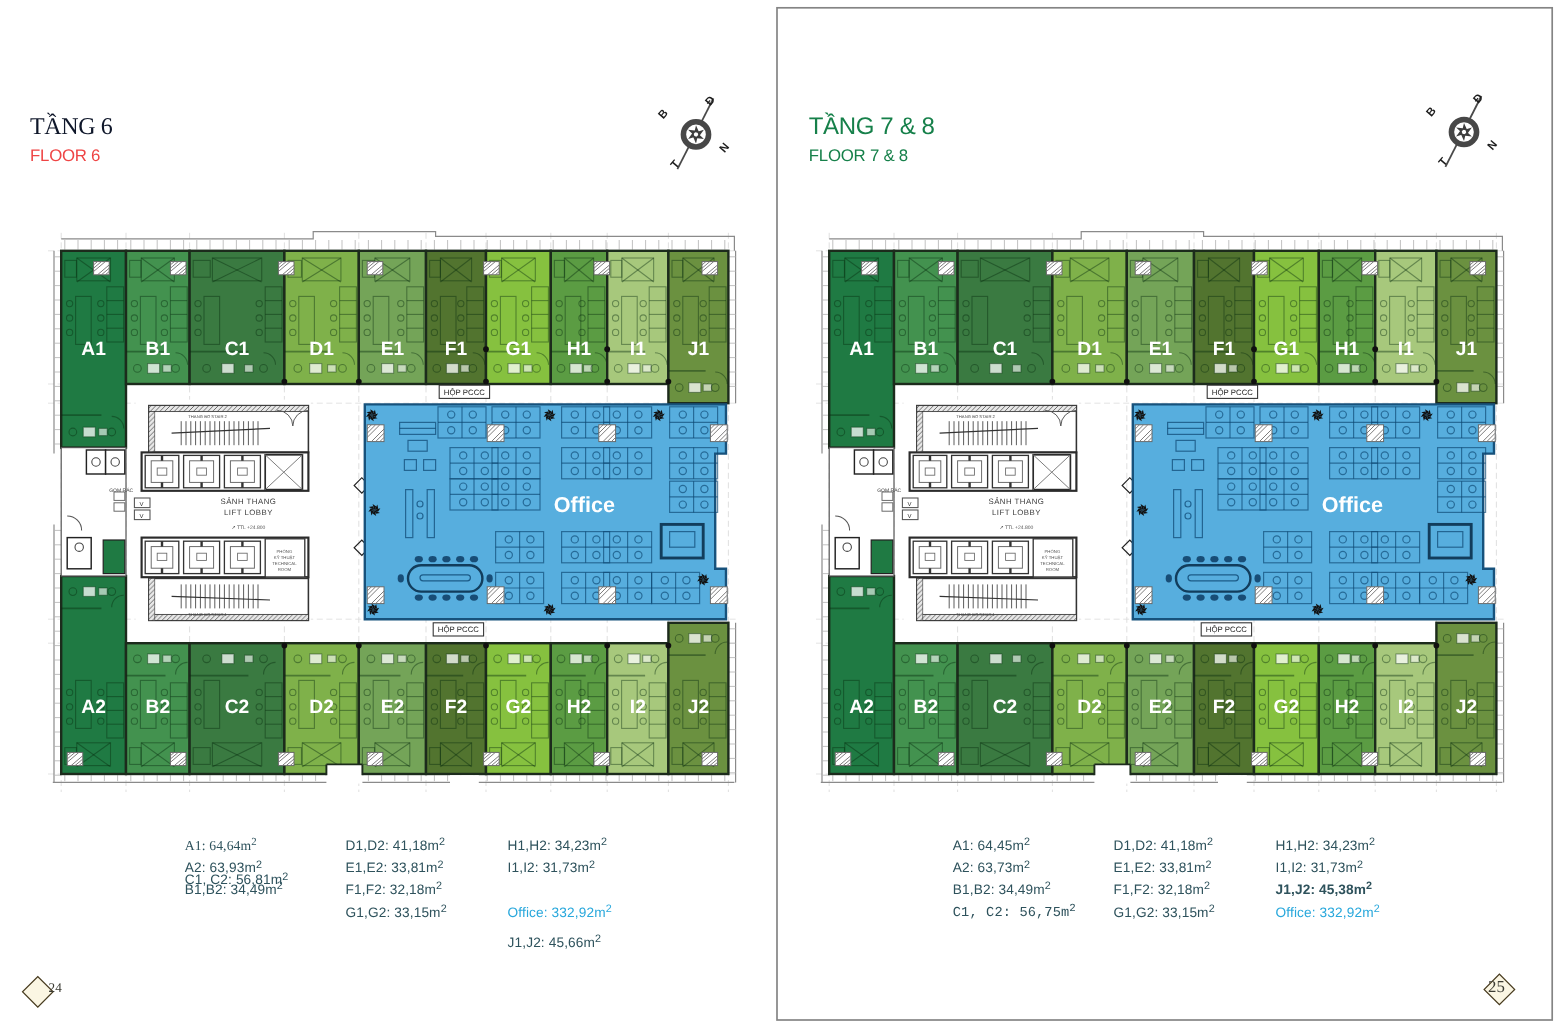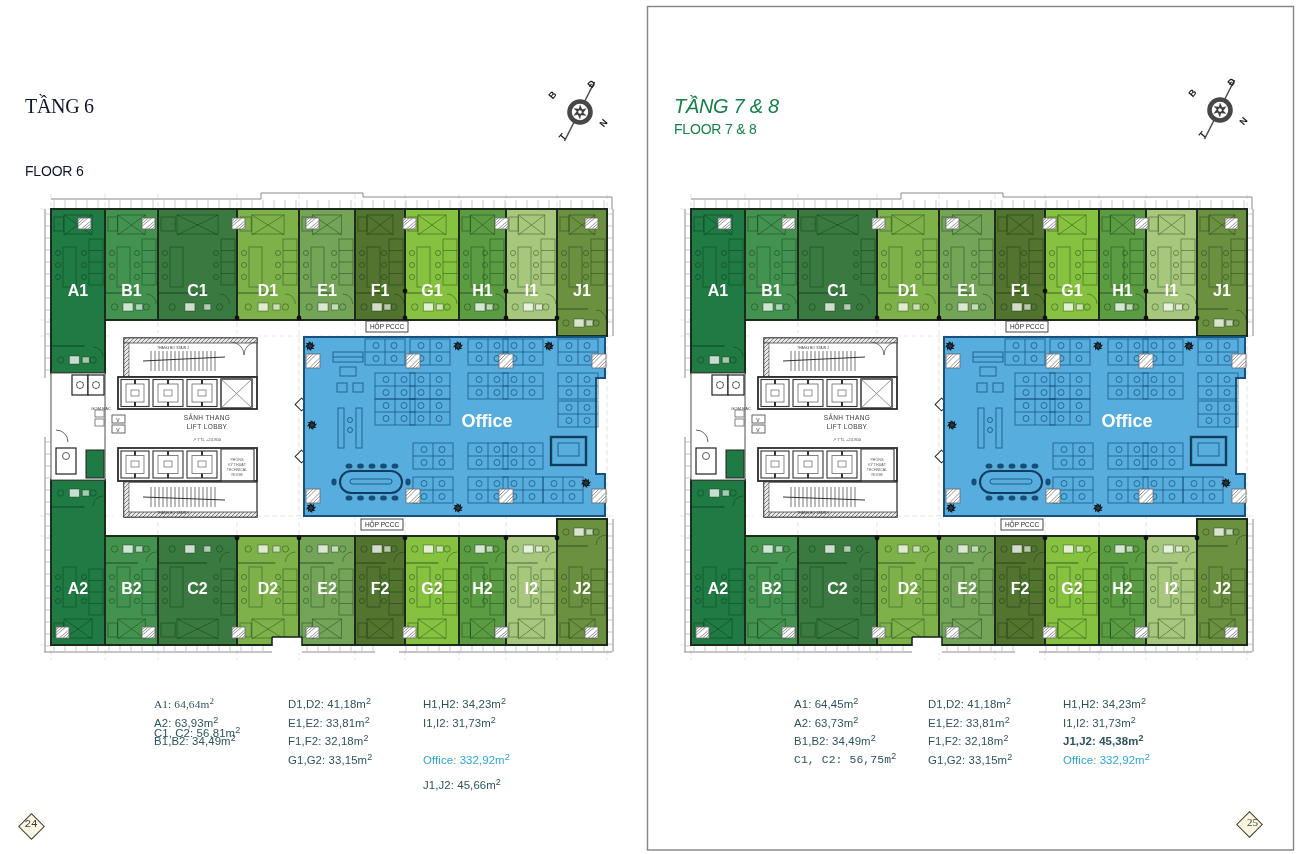--- a/index.html
+++ b/index.html
@@ -2457,22 +2457,22 @@
       <path d="M0,-7.6 L2.9,-1 L-1.3,-2.1 Z" transform="rotate(180)" fill="#3d3d3d"></path>
       <path d="M0,-7.6 L2.9,-1 L-1.3,-2.1 Z" transform="rotate(240)" fill="#3d3d3d"></path>
       <path d="M0,-7.6 L2.9,-1 L-1.3,-2.1 Z" transform="rotate(300)" fill="#3d3d3d"></path>
       <text x="0" y="0" font-family="Liberation Sans, sans-serif" font-size="9.5" font-weight="bold" fill="#1c1c1c" transform="translate(-25,-15) rotate(-50)" text-anchor="middle">B</text>
       <text x="0" y="0" font-family="Liberation Sans, sans-serif" font-size="9.5" font-weight="bold" fill="#1c1c1c" transform="translate(14,-26) rotate(-50)" text-anchor="middle">Đ</text>
       <text x="0" y="0" font-family="Liberation Sans, sans-serif" font-size="9.5" font-weight="bold" fill="#1c1c1c" transform="translate(26,13) rotate(-50)" text-anchor="middle">N</text>
       <text x="0" y="0" font-family="Liberation Sans, sans-serif" font-size="9.5" font-weight="bold" fill="#1c1c1c" transform="translate(-15,27) rotate(-50)" text-anchor="middle">T</text>
     </g>
   </svg>
 <div style="position:absolute;left:25px;top:95px;color:#0f172a;font-size:20px;letter-spacing:-0.3px;font-family:Liberation Serif, serif;">TẦNG 6</div>
-<div style="position:absolute;left:25px;top:121px;color:#0f172a;font-size:14px;letter-spacing:-0.2px;margin-top:42px;">FLOOR 6</div>
-<div style="position:absolute;left:674px;top:95px;color:#16804a;font-size:20px;letter-spacing:-0.3px;font-style:italic;">TẦNG 7 &amp; 8</div>
+<div style="position:absolute;left:25px;top:121px;color:#ef4444;font-size:14px;letter-spacing:-0.2px;">FLOOR 6</div>
+<div style="position:absolute;left:674px;top:95px;color:#16804a;font-size:20px;letter-spacing:-0.3px;">TẦNG 7 &amp; 8</div>
 <div style="position:absolute;left:674px;top:121px;color:#16804a;font-size:14px;letter-spacing:-0.2px;">FLOOR 7 &amp; 8</div>
 <div style="position:absolute;left:154px;top:696.0px;color:#2e525c;font-size:11.4px;letter-spacing:0.1px;font-family:Liberation Serif, serif;">A1: 64,64m<span style="font-size:9px;vertical-align:4px">2</span></div>
 <div style="position:absolute;left:154px;top:714.6px;color:#2e525c;font-size:11.4px;letter-spacing:0.1px;">A2: 63,93m<span style="font-size:9px;vertical-align:4px">2</span></div>
 <div style="position:absolute;left:154px;top:733.2px;color:#2e525c;font-size:11.4px;letter-spacing:0.1px;">B1,B2: 34,49m<span style="font-size:9px;vertical-align:4px">2</span></div>
 <div style="position:absolute;left:154px;top:725px;color:#2e525c;font-size:11.4px;letter-spacing:0.1px;">C1, C2: 56,81m<span style="font-size:9px;vertical-align:4px">2</span></div>
 <div style="position:absolute;left:288px;top:696.0px;color:#2e525c;font-size:11.4px;letter-spacing:0.1px;">D1,D2: 41,18m<span style="font-size:9px;vertical-align:4px">2</span></div>
 <div style="position:absolute;left:288px;top:714.6px;color:#2e525c;font-size:11.4px;letter-spacing:0.1px;">E1,E2: 33,81m<span style="font-size:9px;vertical-align:4px">2</span></div>
 <div style="position:absolute;left:288px;top:733.2px;color:#2e525c;font-size:11.4px;letter-spacing:0.1px;">F1,F2: 32,18m<span style="font-size:9px;vertical-align:4px">2</span></div>
 <div style="position:absolute;left:288px;top:751.8px;color:#2e525c;font-size:11.4px;letter-spacing:0.1px;">G1,G2: 33,15m<span style="font-size:9px;vertical-align:4px">2</span></div>
 <div style="position:absolute;left:423px;top:696.0px;color:#2e525c;font-size:11.4px;letter-spacing:0.1px;">H1,H2: 34,23m<span style="font-size:9px;vertical-align:4px">2</span></div>
@@ -2485,15 +2485,15 @@
 <div style="position:absolute;left:794px;top:751.8px;color:#2e525c;font-size:11.4px;letter-spacing:0.1px;font-family:Liberation Mono, monospace;">C1, C2: 56,75m<span style="font-size:9px;vertical-align:4px">2</span></div>
 <div style="position:absolute;left:928px;top:696.0px;color:#2e525c;font-size:11.4px;letter-spacing:0.1px;">D1,D2: 41,18m<span style="font-size:9px;vertical-align:4px">2</span></div>
 <div style="position:absolute;left:928px;top:714.6px;color:#2e525c;font-size:11.4px;letter-spacing:0.1px;">E1,E2: 33,81m<span style="font-size:9px;vertical-align:4px">2</span></div>
 <div style="position:absolute;left:928px;top:733.2px;color:#2e525c;font-size:11.4px;letter-spacing:0.1px;">F1,F2: 32,18m<span style="font-size:9px;vertical-align:4px">2</span></div>
 <div style="position:absolute;left:928px;top:751.8px;color:#2e525c;font-size:11.4px;letter-spacing:0.1px;">G1,G2: 33,15m<span style="font-size:9px;vertical-align:4px">2</span></div>
 <div style="position:absolute;left:1063px;top:696.0px;color:#2e525c;font-size:11.4px;letter-spacing:0.1px;">H1,H2: 34,23m<span style="font-size:9px;vertical-align:4px">2</span></div>
 <div style="position:absolute;left:1063px;top:714.6px;color:#2e525c;font-size:11.4px;letter-spacing:0.1px;">I1,I2: 31,73m<span style="font-size:9px;vertical-align:4px">2</span></div>
 <div style="position:absolute;left:1063px;top:733.2px;color:#2e525c;font-size:11.4px;letter-spacing:0.1px;font-weight:bold;">J1,J2: 45,38m<span style="font-size:9px;vertical-align:4px">2</span></div>
 <div style="position:absolute;left:1063px;top:751.8px;color:#29a8dc;font-size:11.4px;letter-spacing:0.1px;">Office: 332,92m<span style="font-size:9px;vertical-align:4px">2</span></div>
 <div style="position:absolute;left:22px;top:817px;width:17px;height:17px;background:#fbf6e3;border:1.6px solid #463a20;transform:rotate(45deg);"></div>
-<div style="position:absolute;left:22px;top:818px;width:18px;height:16px;text-align:center;font-family:Liberation Mono, monospace;font-size:11px;color:#3c3c34;">24</div>
+<div style="position:absolute;left:22px;top:818px;width:18px;height:16px;text-align:center;font-family:Liberation Serif, serif;font-size:11px;color:#3c3c34;padding-left:15px;">24</div>
 <div style="position:absolute;left:1240px;top:815px;width:17px;height:17px;background:#fbf6e3;border:1.6px solid #463a20;transform:rotate(45deg);"></div>
-<div style="position:absolute;left:1240px;top:816px;width:18px;height:16px;text-align:right;font-family:'Liberation Serif',serif;font-size:11px;color:#3c3c34;">25</div>
+<div style="position:absolute;left:1240px;top:816px;width:18px;height:16px;text-align:left;font-family:'Liberation Serif',serif;font-size:14px;color:#3c3c34;">25</div>
 
 </body></html>

